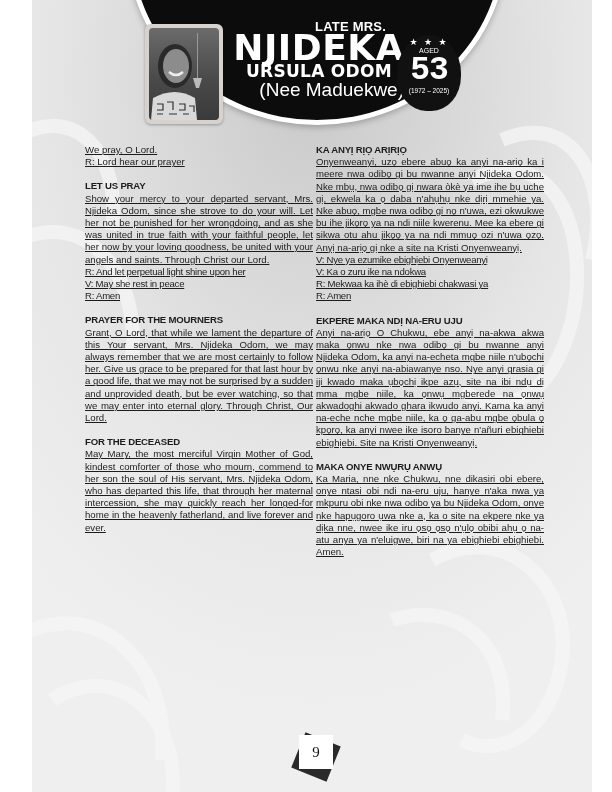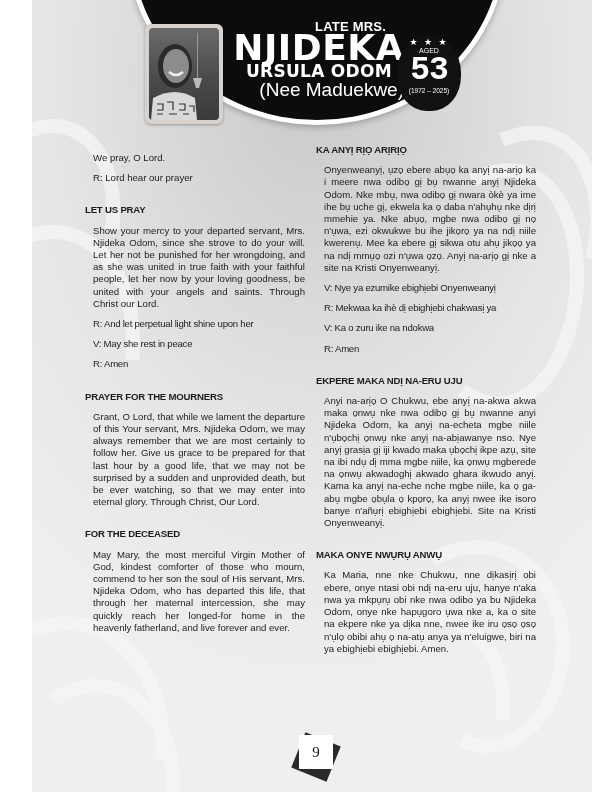--- a/index.html
+++ b/index.html
@@ -44,21 +44,21 @@
   .badge .stars { font-size: 9px; letter-spacing: 2px; padding-top: 3px; line-height: 9px; }
   .badge .aged { font-size: 7px; line-height: 8px; }
   .badge .age { font-family: Liberation Mono, monospace; font-weight: bold; font-size: 33px; line-height: 32px; letter-spacing: -1px; }
   .badge .years { font-size: 6.5px; line-height: 8px; }
 
   .col {
     position: absolute; top: 144px; width: 228px; font-size: 9.6px; line-height: 12.2px; color: #1c1c1c;
   }
   .col.left { left: 53px; }
   .col.right { left: 284px; }
-  .col p { margin: 8px; }
+  .col p { margin: 0; text-decoration: underline; }
   .col .just { text-align: justify; }
   .col h3 { font-size: 9.6px; font-weight: bold; line-height: 12.2px; letter-spacing: -0.2px; }
   .col .gap { height: 12px; }
   .tight { letter-spacing: -0.25px; }
 
   .page-num-wrap { position: absolute; left: 262px; top: 735px; width: 44px; height: 44px; }
   .pn-back {
     position: absolute; left: 3px; top: 3px; width: 38px; height: 38px; background: #2a2a2a; transform: rotate(22deg);
   }
   .pn-front {
@@ -142,22 +142,22 @@
     <div class="gap"></div>
 
     <h3>FOR THE DECEASED</h3>
     <p class="just">May Mary, the most merciful Virgin Mother of God, kindest comforter of those who mourn, commend to her son the soul of His servant, Mrs. Njideka Odom, who has departed this life, that through her maternal intercession, she may quickly reach her longed-for home in the heavenly fatherland, and live forever and ever.</p>
   </div>
 
   <div class="col right">
     <h3>KA ANYỊ RỊỌ ARỊRỊỌ</h3>
     <p class="just">Onyenweanyị, ụzọ ebere abụọ ka anyị na-arịọ ka i meere nwa odibọ gị bụ nwanne anyị Njideka Odom. Nke mbụ, nwa odibọ gị nwara òkè ya ime ihe bụ uche gị, ekwela ka ọ daba n'ahụhụ nke dịrị mmehie ya. Nke abụọ, mgbe nwa odibọ gị nọ n'ụwa, ezi okwukwe bu ihe jikọrọ ya na ndị niile kwerenụ. Mee ka ebere gị sikwa otu ahụ jikọọ ya na ndị mmụọ ozi n'ụwa ọzọ. Anyị na-arịọ gị nke a site na Kristi Onyenweanyị.</p>
     <p class="tight">V: Nye ya ezumike ebighịebi Onyenweanyị</p>
+    <p class="tight">V: Ka o zuru ike na ndokwa</p>
     <p class="tight">R: Mekwaa ka ihè dị ebighịebi chakwasị ya</p>
-    <p class="tight">V: Ka o zuru ike na ndokwa</p>
     <p class="tight">R: Amen</p>
     <div class="gap"></div>
 
     <h3>EKPERE MAKA NDỊ NA-ERU UJU</h3>
     <p class="just">Anyi na-arịọ O Chukwu, ebe anyị na-akwa akwa maka ọnwụ nke nwa odibọ gị bụ nwanne anyi Njideka Odom, ka anyị na-echeta mgbe niile n'ụbọchị ọnwụ nke anyị na-abịawanye nso. Nye anyị grasịa gị iji kwado maka ụbọchị ikpe azụ, site na ibi ndụ dị mma mgbe niile, ka ọnwụ mgberede na ọnwụ akwadoghị akwado ghara ikwudo anyị. Kama ka anyị na-eche nche mgbe niile, ka ọ ga-abụ mgbe ọbụla ọ kpọrọ, ka anyị nwee ike isoro banye n'añụrị ebighịebi ebighịebi. Site na Kristi Onyenweanyị.</p>
     <div class="gap"></div>
 
     <h3>MAKA ONYE NWỤRỤ ANWỤ</h3>
     <p class="just">Ka Maria, nne nke Chukwu, nne dịkasịrị obi ebere, onye ntasi obi ndị na-eru uju, hanye n'aka nwa ya mkpụrụ obi nke nwa odibo ya bu Njideka Odom, onye nke hapụgoro ụwa nke a, ka o site na ekpere nke ya dịka nne, nwee ike iru ọsọ ọsọ n'ụlọ obibi ahụ ọ na-atụ anya ya n'eluigwe, biri na ya ebighịebi ebighịebi. Amen.</p>
   </div>

